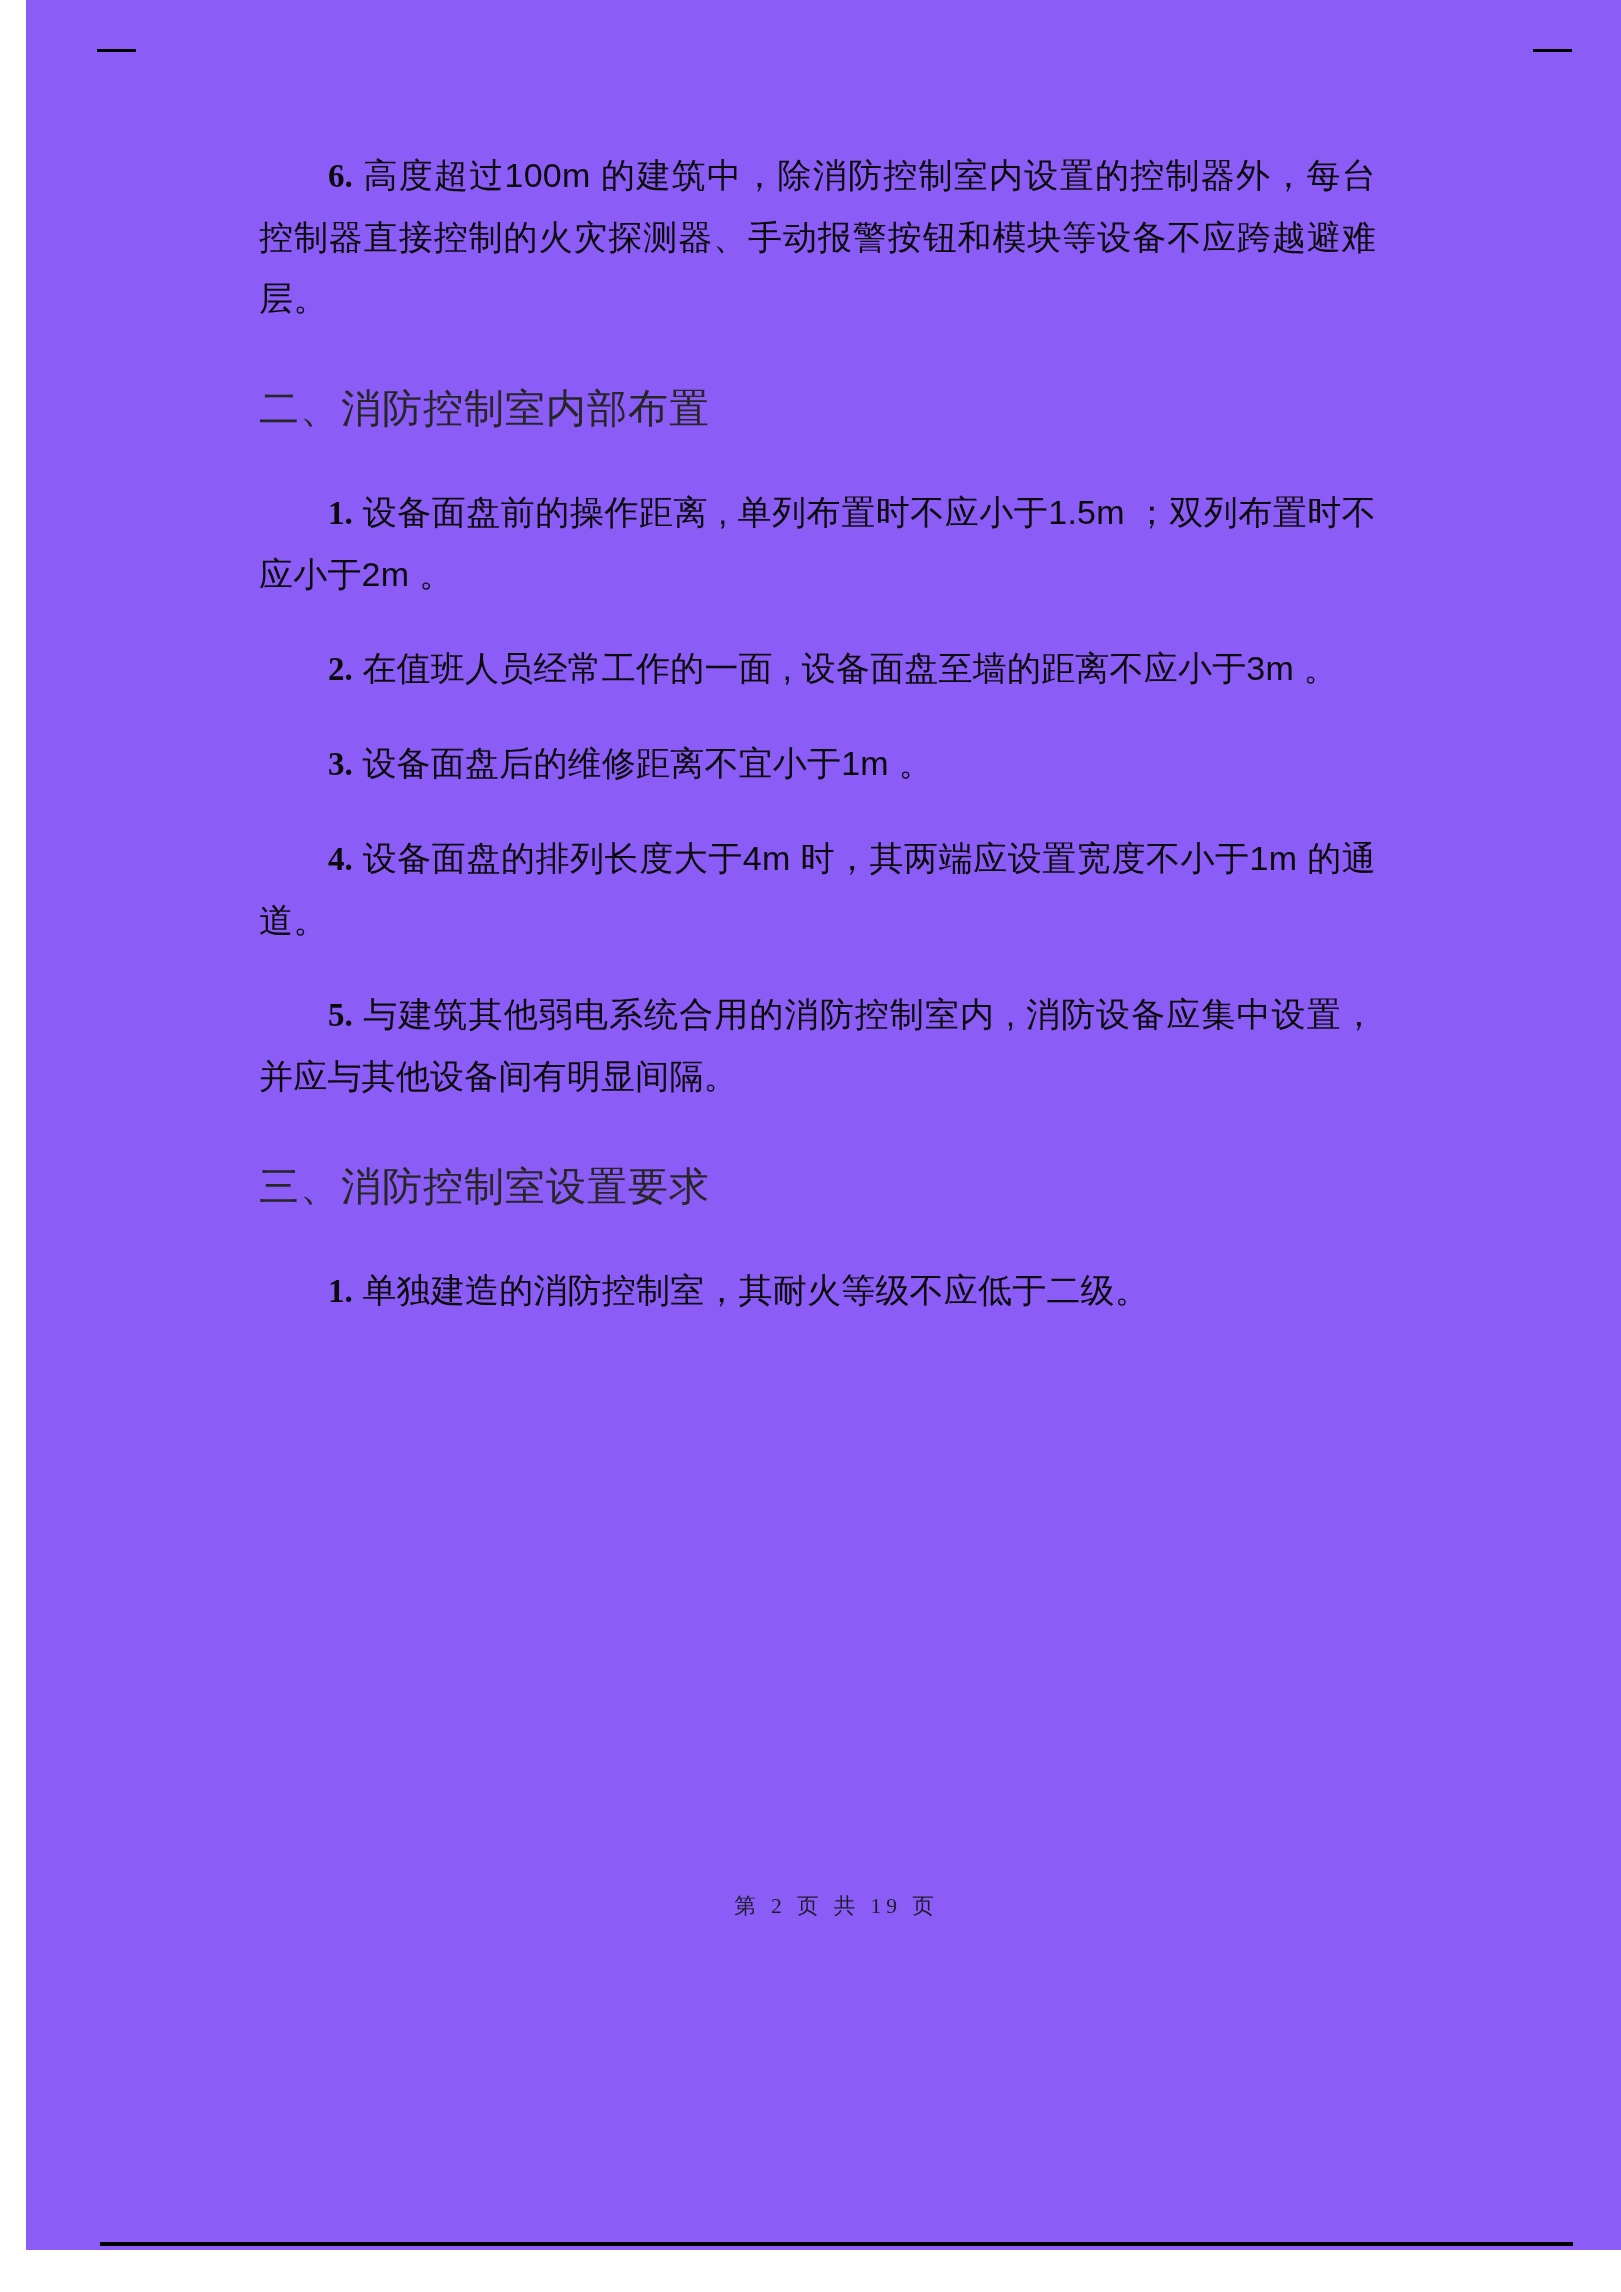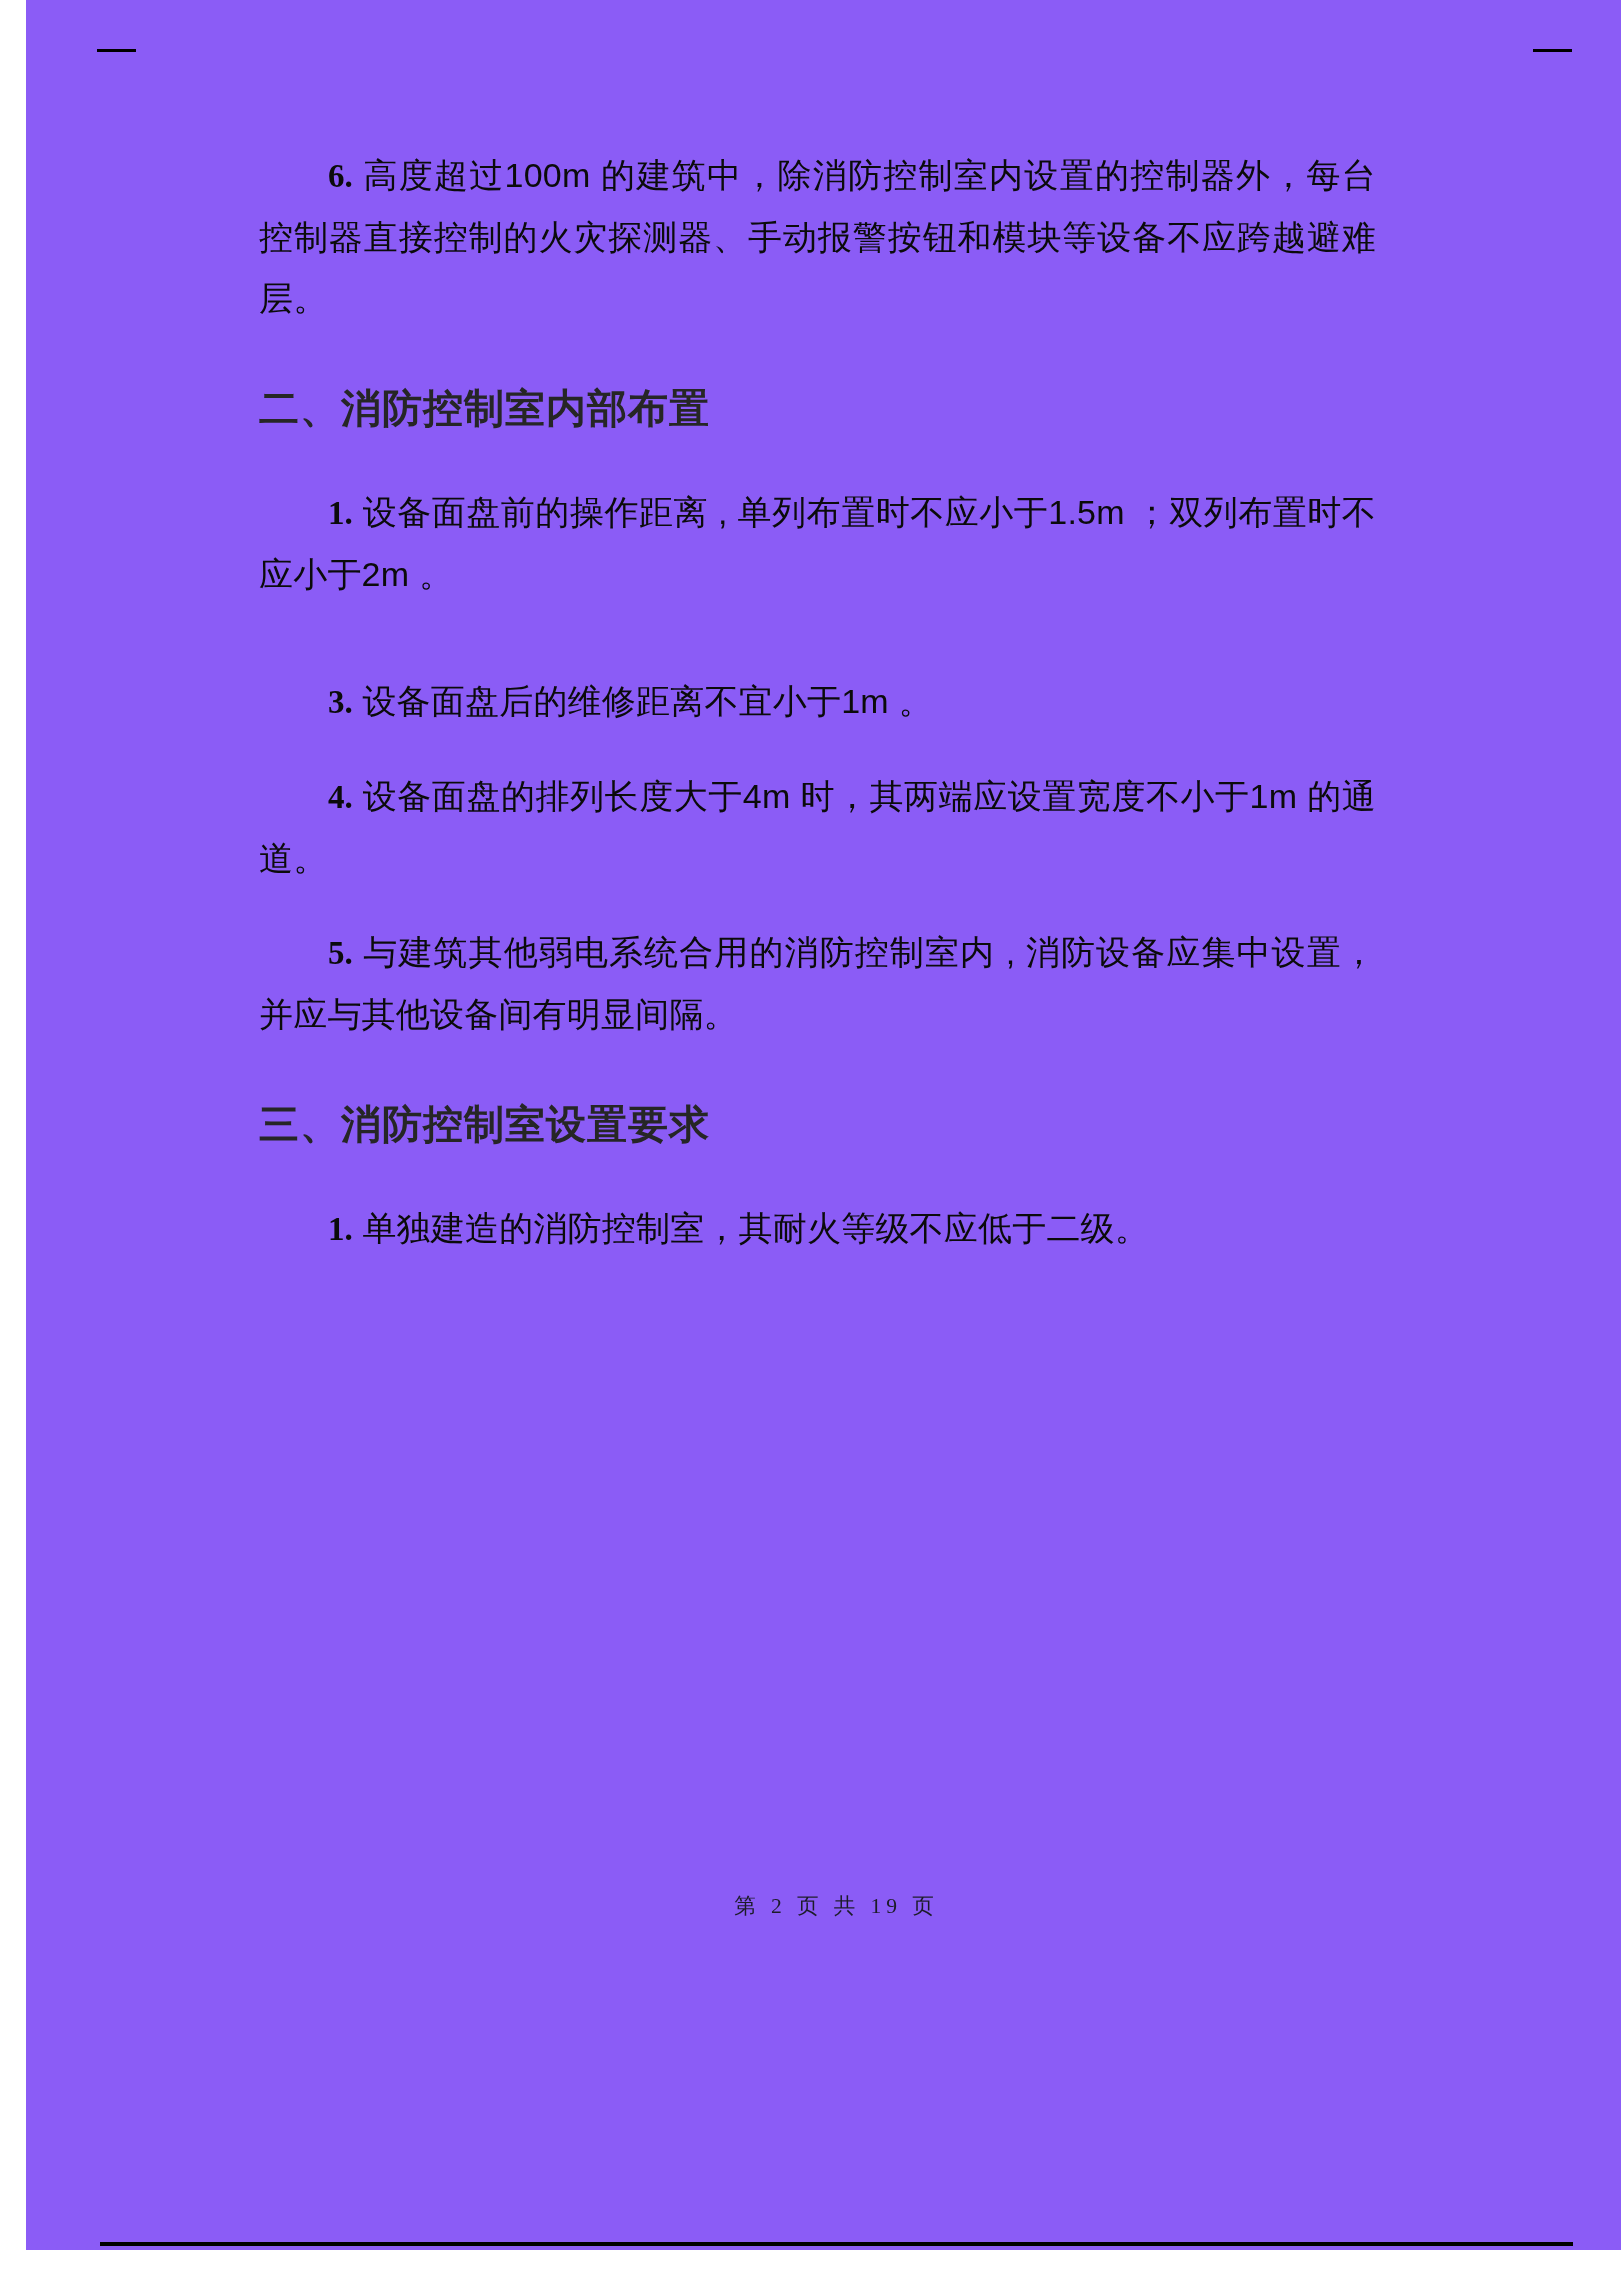--- a/index.html
+++ b/index.html
@@ -60,21 +60,21 @@
     font-weight: 700;
     font-size: 33px;
     letter-spacing: 0;
   }
   .gap-md { height: 33px; }
 
   h2.heading {
     margin: 0;
     font-size: 40px;
     line-height: 57px;
-    font-weight: 700;
+    font-weight: 400;
     color: #262626;
     letter-spacing: 1px;
     text-indent: 0;
   }
   .head-before { height: 51px; }
   .head-after  { height: 45px; }
 
   
   .footer {
     position: absolute;
@@ -101,20 +101,21 @@
     <p class="para"><span class="num">6.</span> <span>高度超过100m 的建筑中，除消防控制室内设置的控制器外，每台控制器直接控制的火灾探测器、手动报警按钮和模块等设备不应跨越避难层。</span></p>
 
     <div class="head-before"></div>
     <h2 class="heading">二、消防控制室内部布置</h2>
     <div class="head-after"></div>
 
     <p class="para"><span class="num">1.</span> <span>设备面盘前的操作距离 , 单列布置时不应小于1.5m ；双列布置时不应小于2m 。</span></p>
 
     <div class="gap-md"></div>
 
+    <p class="para"><span class="num">2.</span> <span>在值班人员经常工作的一面 , 设备面盘至墙的距离不应小于3m 。</span></p>
 
     <div class="gap-md"></div>
 
     <p class="para"><span class="num">3.</span> <span>设备面盘后的维修距离不宜小于1m 。</span></p>
 
     <div class="gap-md"></div>
 
     <p class="para"><span class="num">4.</span> <span>设备面盘的排列长度大于4m 时，其两端应设置宽度不小于1m 的通道。</span></p>
 
     <div class="gap-md"></div>

